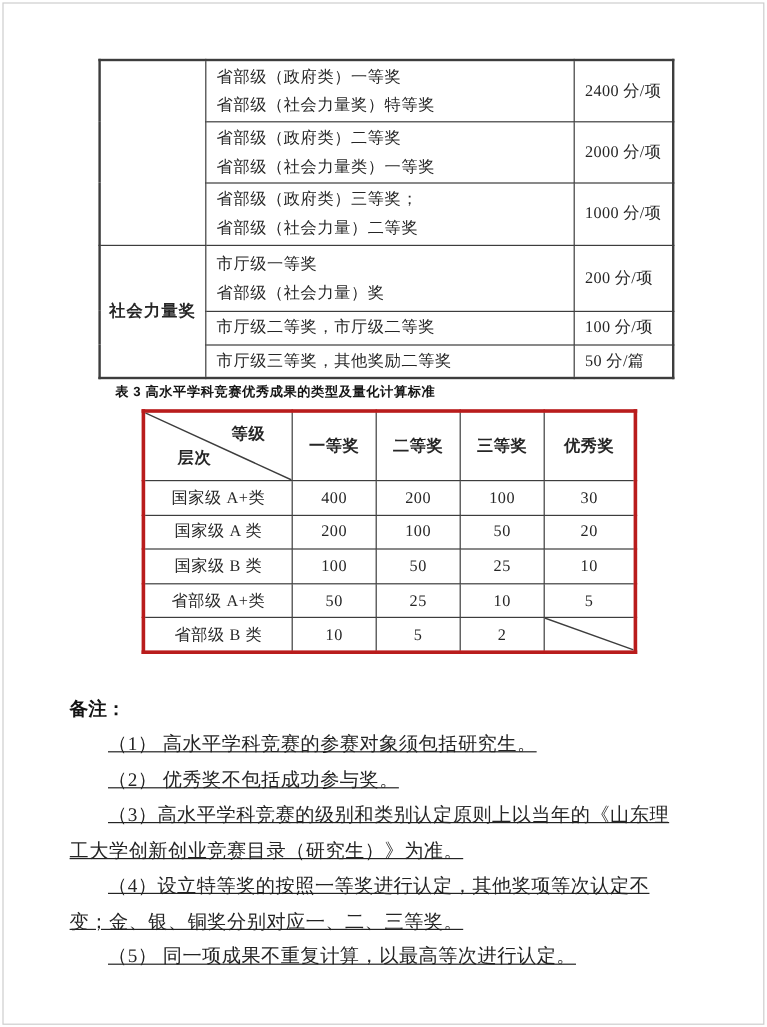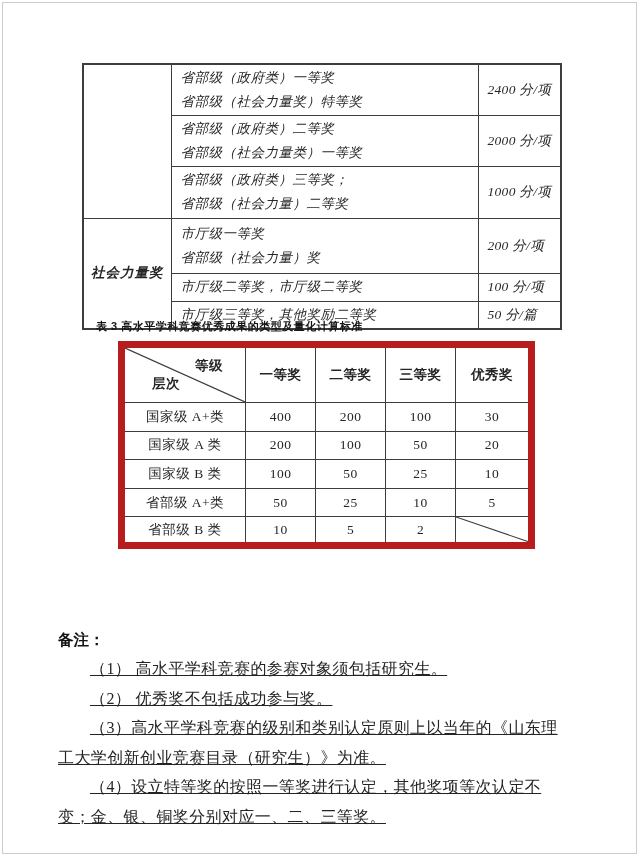--- a/index.html
+++ b/index.html
@@ -16,26 +16,25 @@
     overflow: hidden;
   }
   .page-frame {
     position: absolute; inset: 2px;
     border: 1px solid #cdcdcd;
     pointer-events: none;
   }
 
   
   table.t1 {
-    position: absolute; left: 82px; top: 63px;
+    position: absolute; left: 82px; top: 49px;
     width: 478px;
     border-collapse: collapse; table-layout: fixed;
     border: 2px solid #3d3d3d;
     font-size: 13.5px;
-    font-style: italic;
   }
   table.t1 td { border: 1px solid #3d3d3d; vertical-align: middle; }
   .t1 .grp   { text-align: center; letter-spacing: 1px; font-weight: bold; font-family: "Liberation Sans", sans-serif; font-size: 13.5px; }
   .t1 .desc  { padding-left: 9px; line-height: 24px; letter-spacing: 0.5px; }
   .t1 .score { padding-left: 9px; letter-spacing: 0.3px; }
   .t1 tr.rh51 { height: 51px; }
   .t1 tr.rh52 { height: 52px; margin-top: 33px; }
   .t1 tr.rh55 { height: 55px; }
   .t1 tr.rh28 { height: 28px; }
 
@@ -45,21 +44,21 @@
     font-family: "Liberation Sans", sans-serif;
     font-weight: bold; font-size: 11px; color: #161616;
     letter-spacing: 0.5px;
   }
 
   
   table.t3 {
     position: absolute; left: 118px; top: 341px;
     width: 410px;
     border-collapse: collapse; table-layout: fixed;
-    border: 7px solid #b91c1c;
+    border: 3px solid #b91c1c;
     font-size: 13.5px; text-align: center;
   }
   table.t3 td { border: 1px solid #3d3d3d; height: 28.6px; vertical-align: middle; letter-spacing: 0.5px; }
   table.t3 tr.hd td { height: 58px; font-weight: bold; }
   .t3 .corner { position: relative; padding: 0; }
   .t3 .corner svg, .t3 .diag svg {
     position: absolute; inset: 0; width: 100%; height: 100%; display: block;
   }
   .t3 .c-top { position: absolute; top: 9px; right: 22px; }
   .t3 .c-bot { position: absolute; bottom: 9px; left: 27px; }
@@ -68,21 +67,20 @@
   
   .notes {
     position: absolute; left: 58px; top: 577px;
     width: 500px;
     font-size: 16px; line-height: 29.5px; color: #242424;
   }
   .notes-label {
     font-family: "Liberation Sans", sans-serif;
     font-weight: bold; font-size: 15.5px; color: #131313;
     line-height: 29px;
-    margin-top: 48px;
   }
   .notes p { margin: 0; text-indent: 32px; letter-spacing: 0.4px; text-decoration: underline; }
 </style>
 </head>
 <body>
 
 <div class="page">
   <div class="page-frame"></div>
 
   <table class="t1">
@@ -202,14 +200,15 @@
       </tr>
     </tbody>
   </table>
 
   <div class="notes">
     <div class="notes-label">备注：</div>
     <p>（1） 高水平学科竞赛的参赛对象须包括研究生。</p>
     <p>（2） 优秀奖不包括成功参与奖。</p>
     <p>（3）高水平学科竞赛的级别和类别认定原则上以当年的《山东理工大学创新创业竞赛目录（研究生）》为准。</p>
     <p>（4）设立特等奖的按照一等奖进行认定，其他奖项等次认定不变；金、银、铜奖分别对应一、二、三等奖。</p>
+    <p>（5） 同一项成果不重复计算，以最高等次进行认定。</p>
   </div>
 </div>
 
 </body></html>

